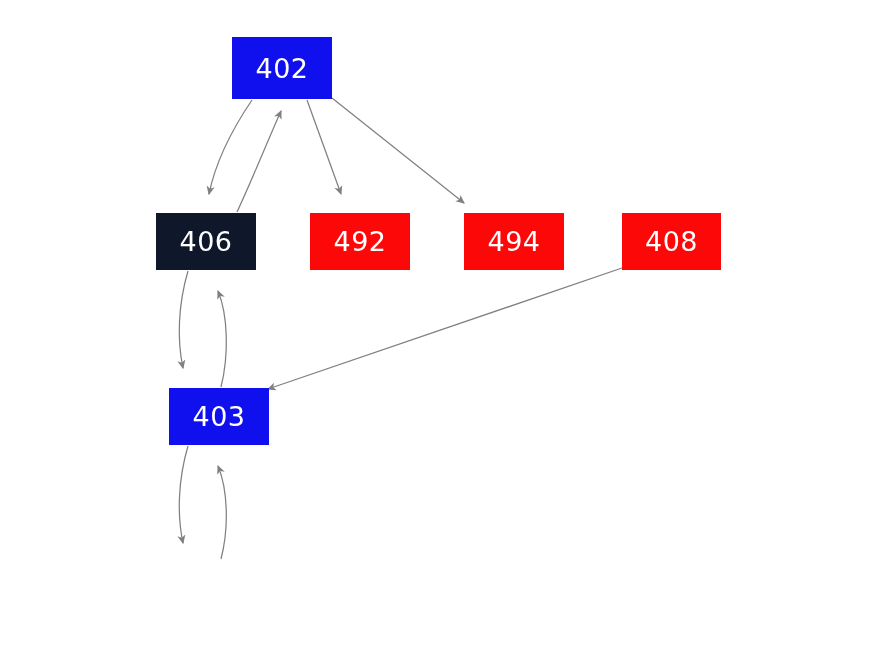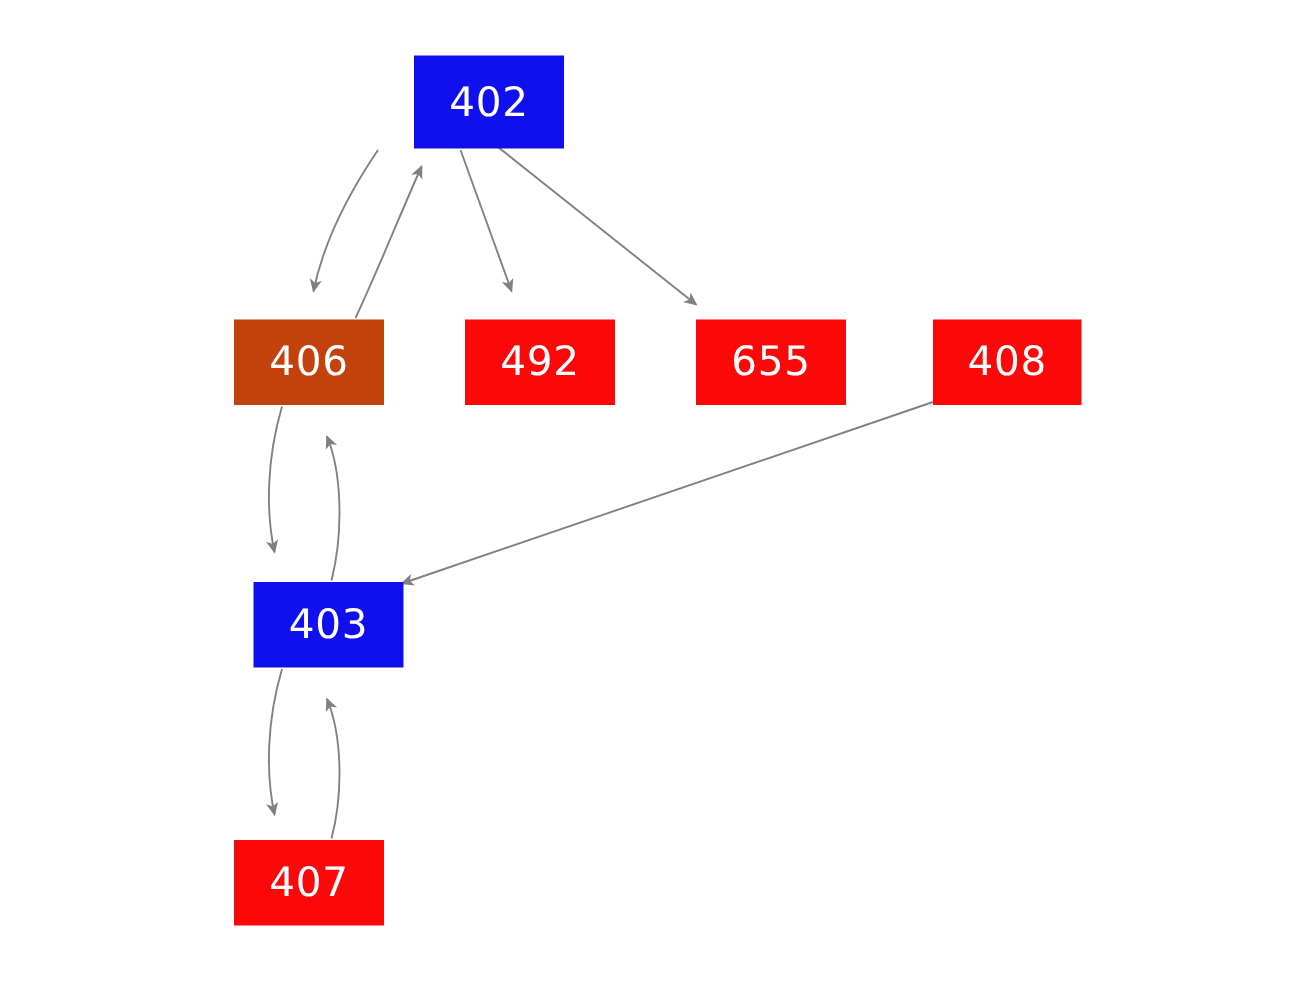--- a/index.html
+++ b/index.html
@@ -68,41 +68,38 @@
       <path d="M 221 387 C 229 355 228 315 218 291"></path>
 
       <path d="M 188 446 C 178 480 177 515 183 543"></path>
 
       <path d="M 221 559 C 229 528 228 490 218 466"></path>
 
       <path d="M 622 268 L 268 389"></path>
     </g>
   </svg>
 
-  <div class="graph-node" style="left:232px; top:37px; width:100px; height:62px; background:#1010ef;margin-left:44px;">
+  <div class="graph-node" style="left:232px; top:37px; width:100px; height:62px; background:#1010ef;">
     <span class="node-label">402</span>
   </div>
 
-  <div class="graph-node" style="left:156px; top:213px; width:100px; height:57px; background:#c2410c;">
+  <div class="graph-node" style="left:156px; top:213px; width:100px; height:57px; background:#0f172a;">
     <span class="node-label">406</span>
   </div>
 
   <div class="graph-node" style="left:310px; top:213px; width:100px; height:57px; background:#fc0808;text-align:right;">
     <span class="node-label">492</span>
   </div>
 
   <div class="graph-node" style="left:464px; top:213px; width:100px; height:57px; background:#fc0808;">
-    <span class="node-label">655</span>
+    <span class="node-label">494</span>
   </div>
 
   <div class="graph-node" style="left:622px; top:213px; width:99px; height:57px; background:#fc0808;align-items:center;">
     <span class="node-label">408</span>
   </div>
 
   <div class="graph-node" style="left:169px; top:388px; width:100px; height:57px; background:#1010ef;">
     <span class="node-label">403</span>
   </div>
 
-  <div class="graph-node" style="left:156px; top:560px; width:100px; height:57px; background:#fc0808;">
-    <span class="node-label">407</span>
-  </div>
 
 </div>
 
 </body></html>

